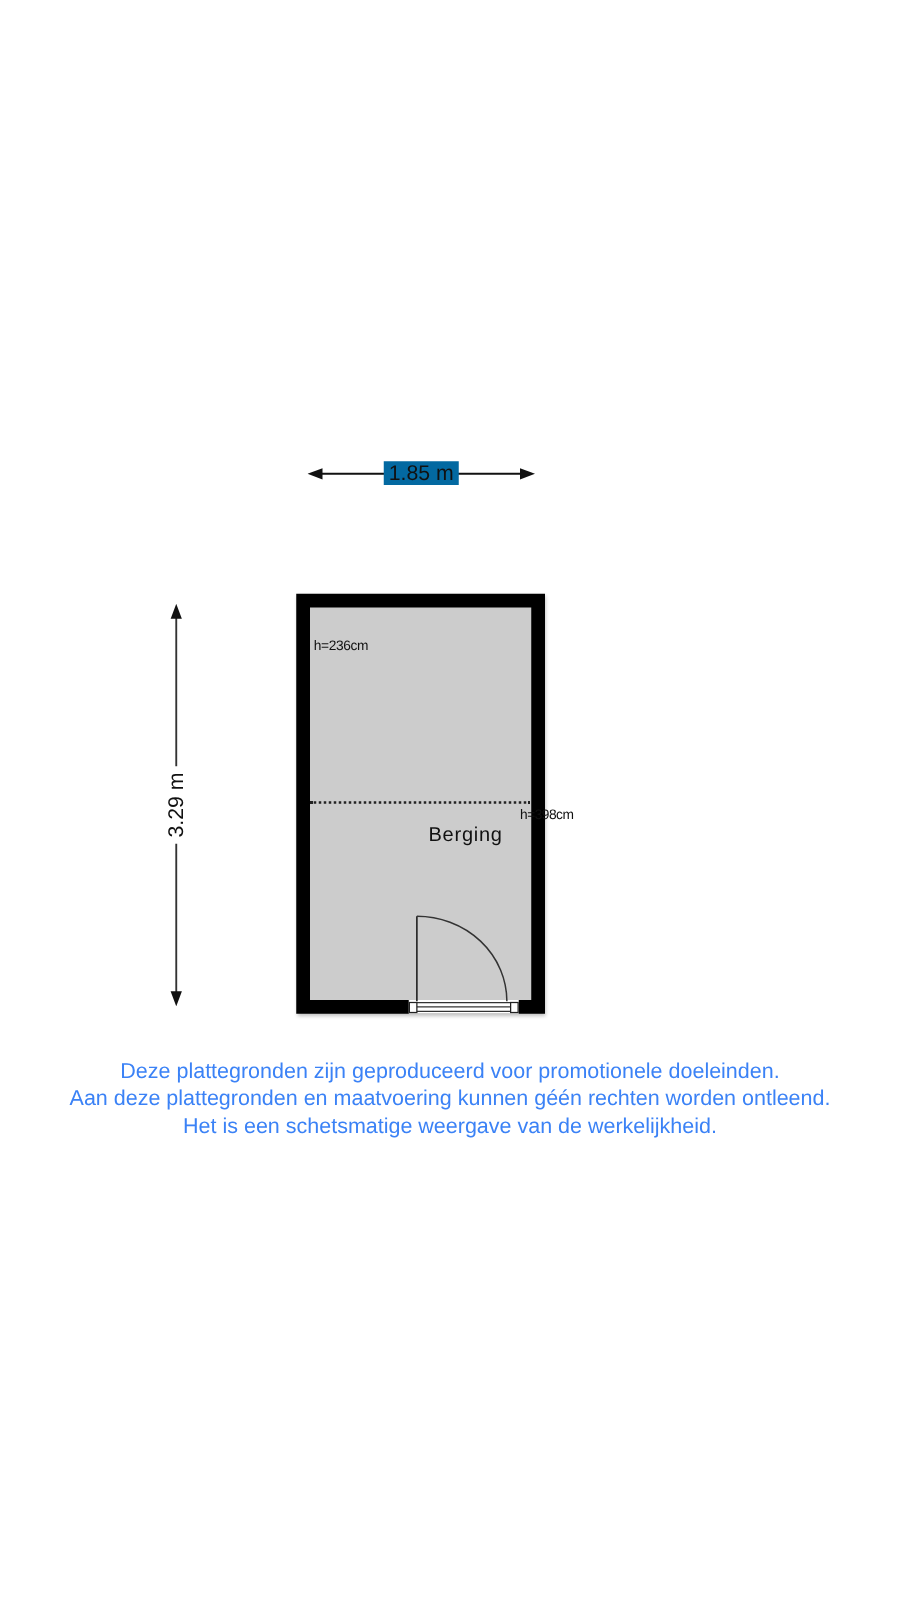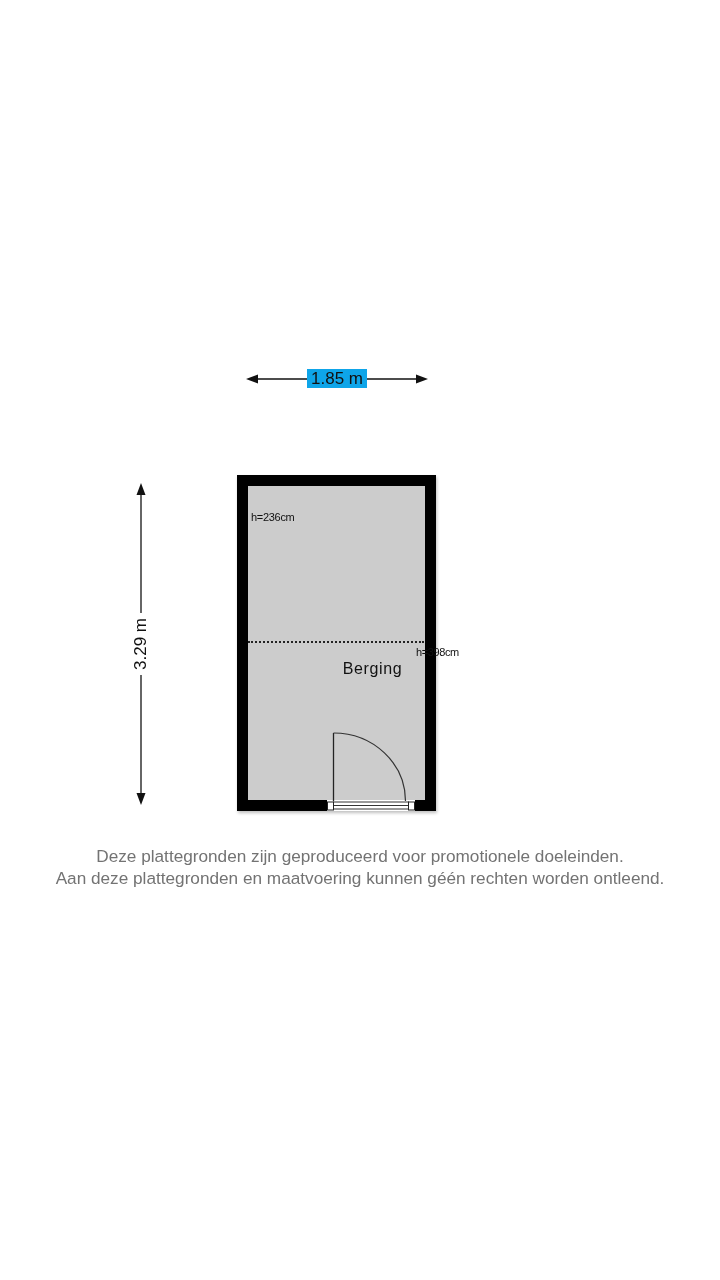--- a/index.html
+++ b/index.html
@@ -22,21 +22,21 @@
       left: 246px; top: 366px; width: 182px; height: 26px;
     }
     .dim-h-label {
       position: absolute;
       left: 0; right: 0; top: 0;
       text-align: center;
       font-size: 17px;
       line-height: 26px;
     }
     .dim-h-label span {
-      background: #0ea5e9;
+      background: #0369a1;
       padding: 0 4px;
     }
 
     
     .dim-v-label {
       position: absolute;
       left: 141px; top: 644px;
       transform: translate(-50%, -50%) rotate(-90deg);
       font-size: 17px;
       line-height: 20px;
@@ -77,21 +77,21 @@
       left: 248px; top: 641px; width: 176px; height: 0;
       border-top: 2px dotted #222222;
     }
 
     
     .disclaimer {
       left: 0; width: 720px; top: 845px;
       text-align: center;
       font-size: 17.2px;
       line-height: 22px;
-      color: #737373;
+      color: #3b82f6;
     }
     .disclaimer div { white-space: nowrap; }
 
     svg { display: block; }
   </style>
 </head>
 <body>
 
 <div class="abs dim-h">
   <svg width="182" height="26" viewBox="0 0 182 26">
@@ -136,13 +136,14 @@
 
     <line x1="8.5" y1="5" x2="8.5" y2="73" stroke="#222" stroke-width="1.3"></line>
 
     <path d="M 8.5 5 A 72 68 0 0 1 80.5 73" fill="none" stroke="#333" stroke-width="1.2"></path>
   </svg>
 </div>
 
 <div class="abs disclaimer">
   <div>Deze plattegronden zijn geproduceerd voor promotionele doeleinden.</div>
   <div>Aan deze plattegronden en maatvoering kunnen géén rechten worden ontleend.</div>
+  <div>Het is een schetsmatige weergave van de werkelijkheid.</div>
 </div>
 
 </body></html>

